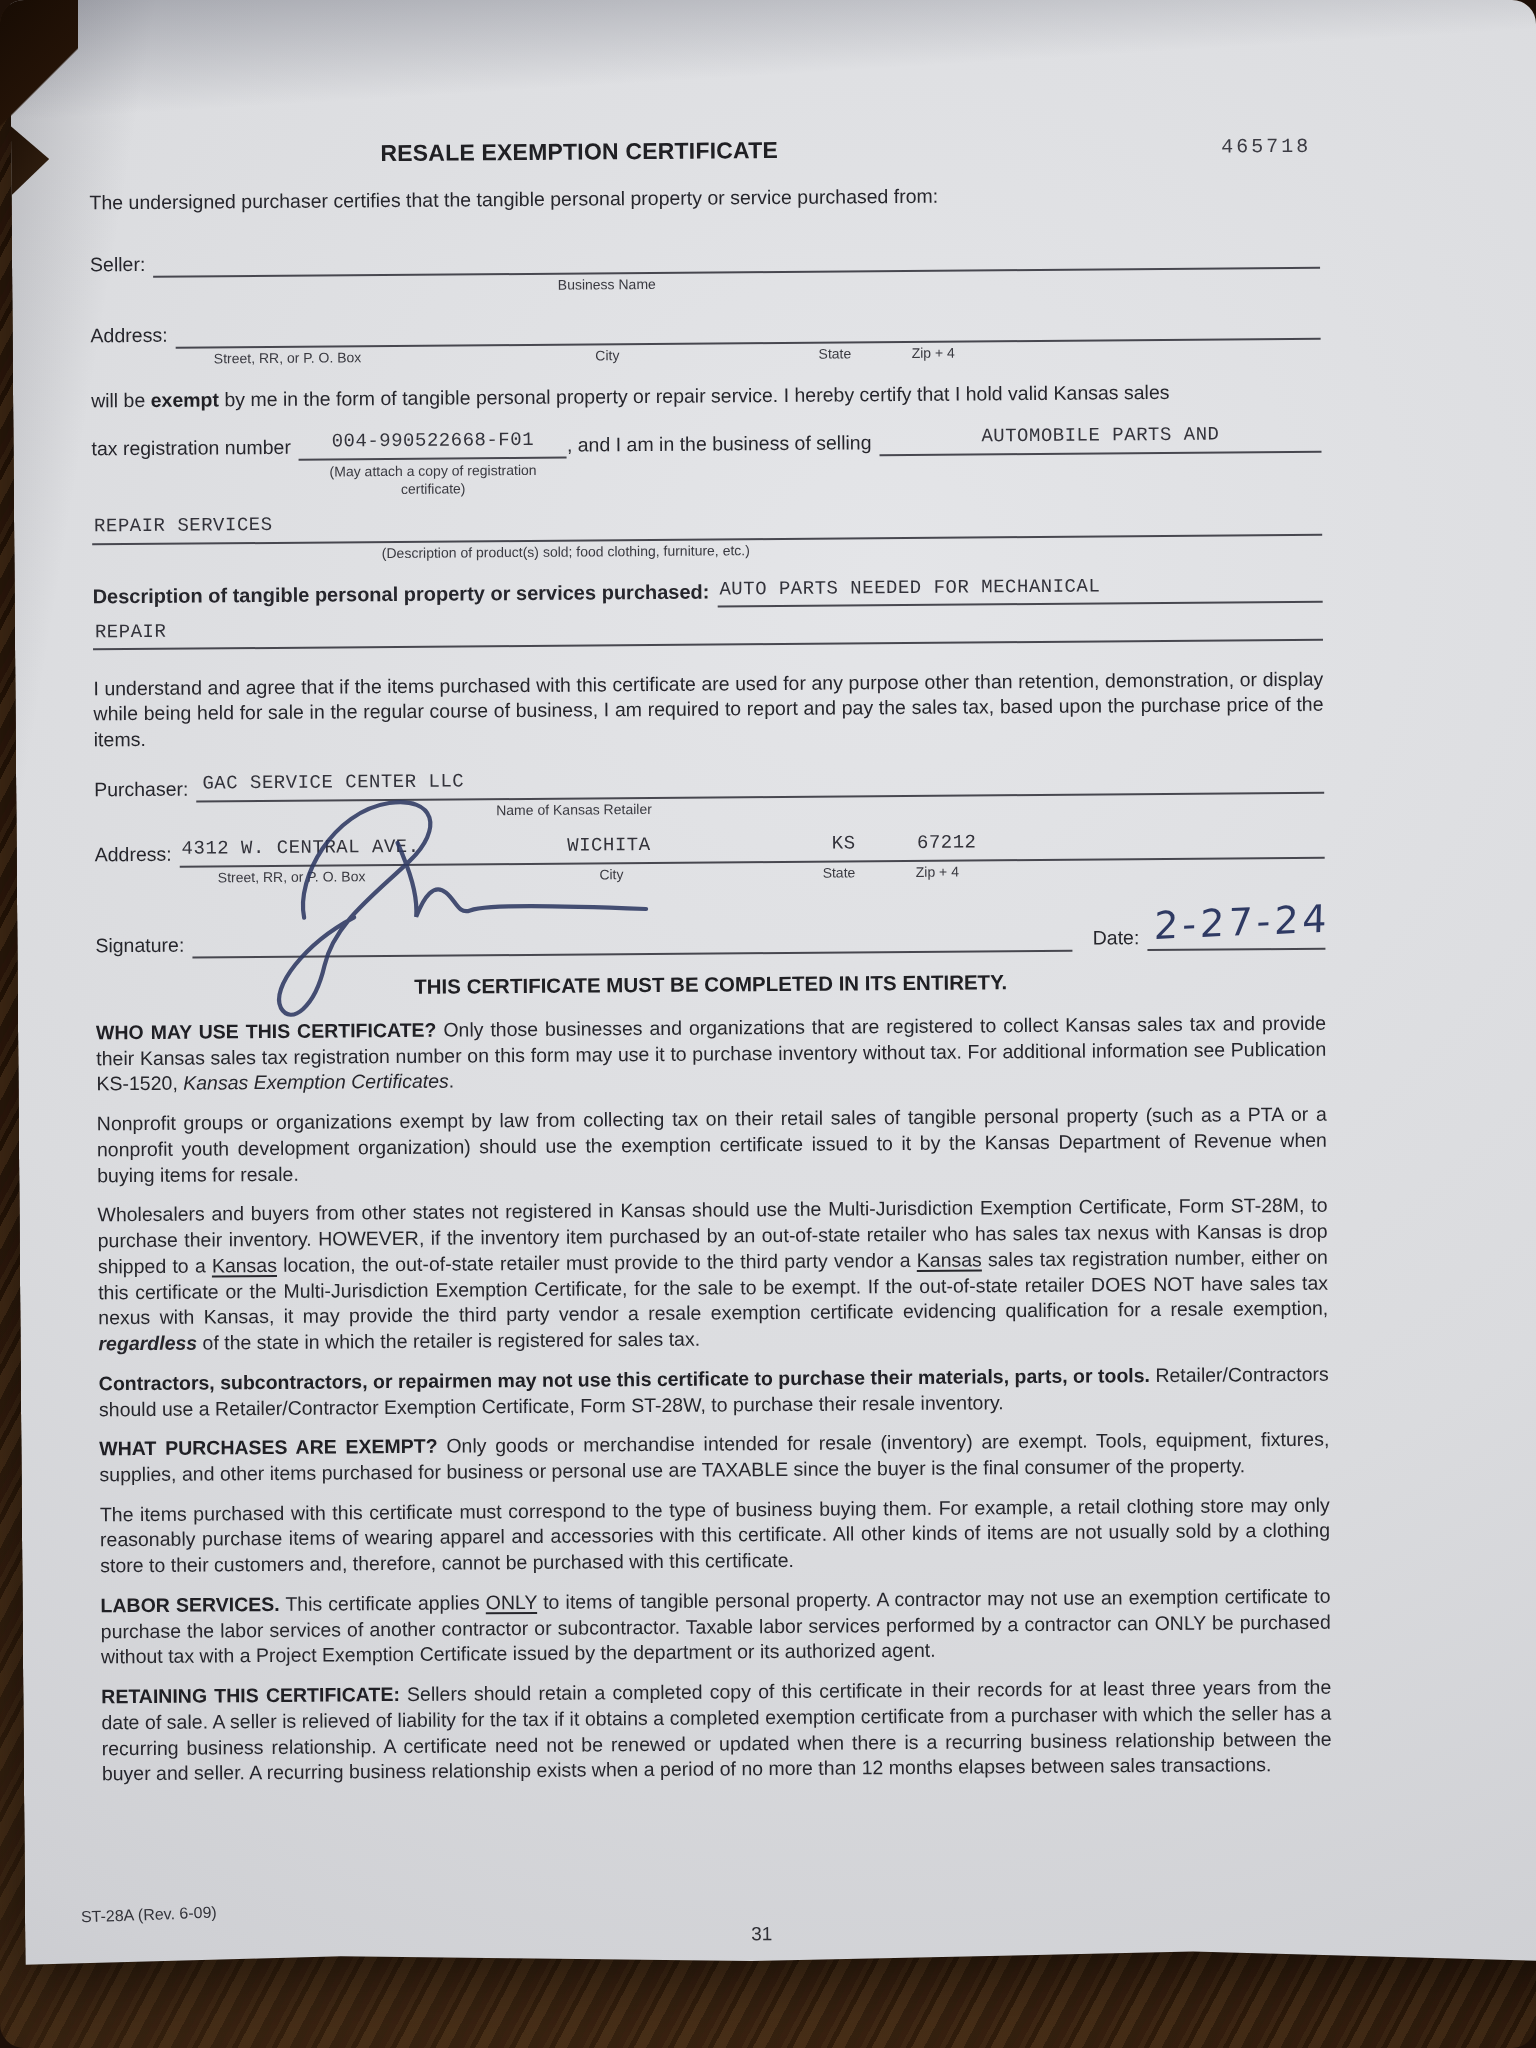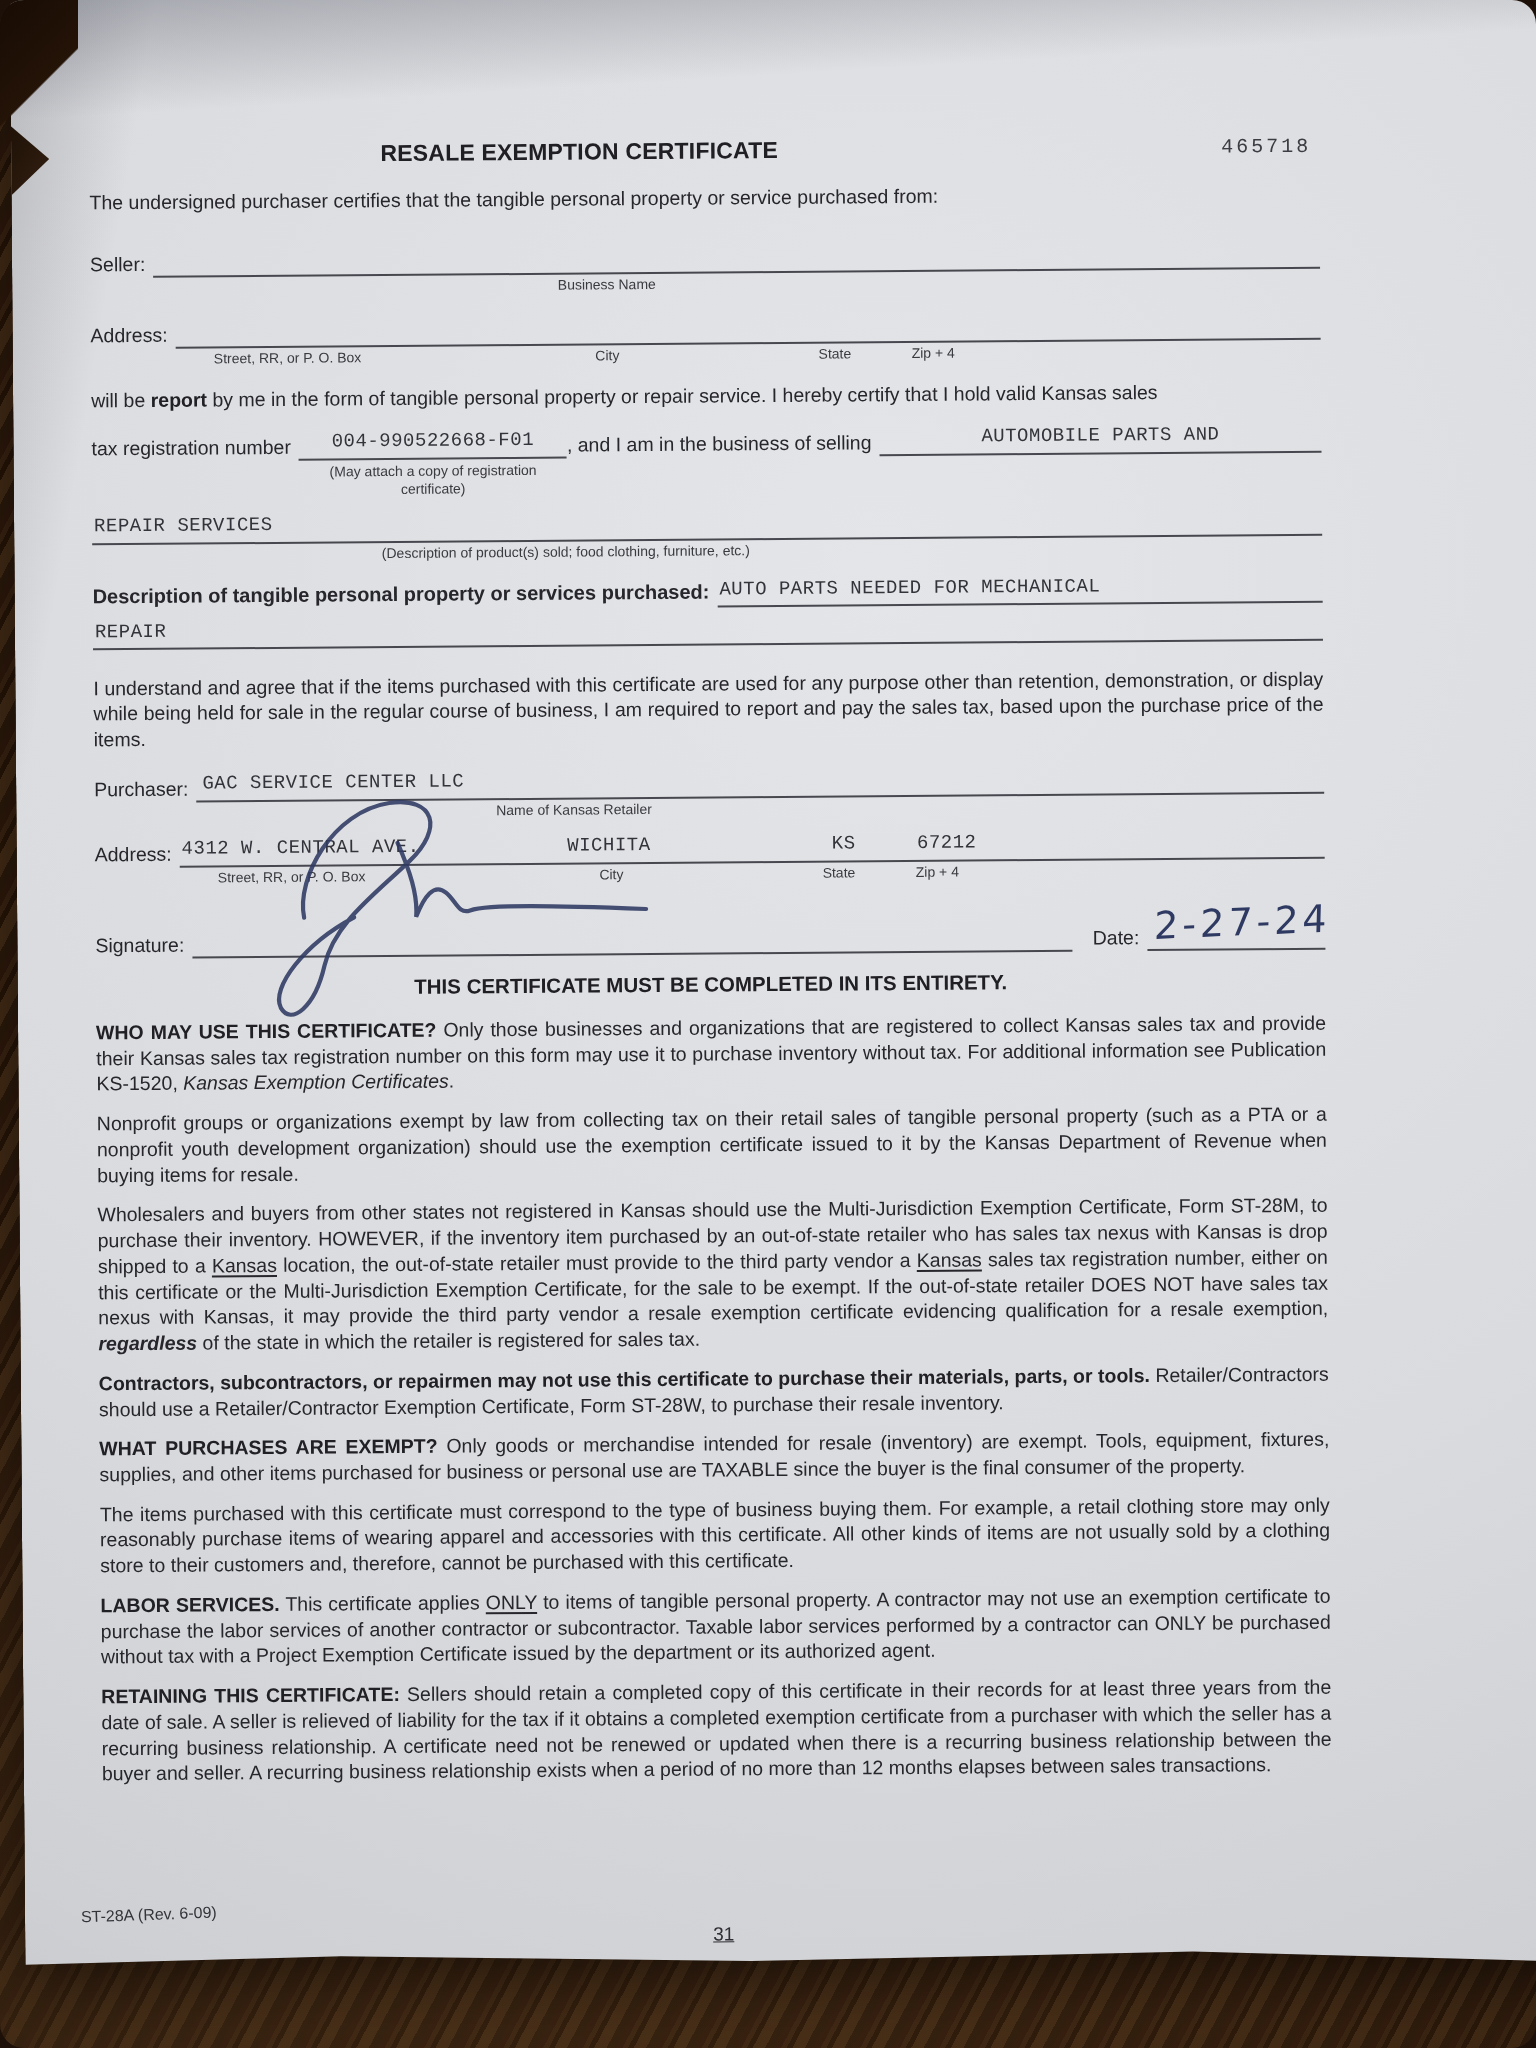--- a/index.html
+++ b/index.html
@@ -67,21 +67,21 @@
   .dlab{margin-left:20px;}
   .dline{position:relative;flex:0 0 178px;border-bottom:2px solid #47474f;height:30px;}
   .sig-svg{position:absolute;left:46px;bottom:-80px;overflow:visible;}
   .hand{
     position:absolute;left:6px;bottom:-2px;font-family:"DejaVu Sans",sans-serif;
     font-size:38px;color:#2f3a63;letter-spacing:4px;white-space:nowrap;
     transform:skewX(-4deg) rotate(-2deg);transform-origin:left bottom;
   }
   .entirety{text-align:center;font-weight:bold;font-size:20.5px;margin-top:16px;color:#202024;}
   .footer-code{position:absolute;left:56px;top:1936px;font-size:16px;color:#33333a;transform:rotate(-1.6deg);}
-  .footer-page{position:absolute;left:688px;top:1958px;font-size:19px;color:#2e2e34;text-decoration:underline;}
+  .footer-page{position:absolute;left:726px;top:1958px;font-size:19px;color:#2e2e34;}
 </style>
 </head>
 <body>
 
 <div class="scene">
   <div class="paper-wrap">
     <div class="paper">
       <div class="notch"></div>
 
       <div class="content">
@@ -109,21 +109,21 @@
             <span class="fline"></span>
           </div>
           <div class="caps">
             <span class="cap" style="left:16%">Street, RR, or P. O. Box</span>
             <span class="cap" style="left:42%">City</span>
             <span class="cap" style="left:60.5%">State</span>
             <span class="cap" style="left:68.5%">Zip + 4</span>
           </div>
         </div>
 
-        <p class="bp" style="margin-top:18px;text-align:left"><span>will be </span><b>report</b><span> by me in the form of tangible personal property or repair service.  I hereby certify that I hold valid Kansas sales</span></p>
+        <p class="bp" style="margin-top:18px;text-align:left"><span>will be </span><b>exempt</b><span> by me in the form of tangible personal property or repair service.  I hereby certify that I hold valid Kansas sales</span></p>
 
         <div class="taxrow">
           <span class="flabel">tax registration number</span>
           <span class="tfield" style="width:268px">
             <span class="tvalu"><span class="tval">004-990522668-F01</span></span>
             <span class="tcap">(May attach a copy of registration certificate)</span>
           </span>
           <span class="flabel">, and I am in the business of selling</span>
           <span class="tfield grow">
             <span class="tvalu"><span class="tval">AUTOMOBILE PARTS AND</span></span>

